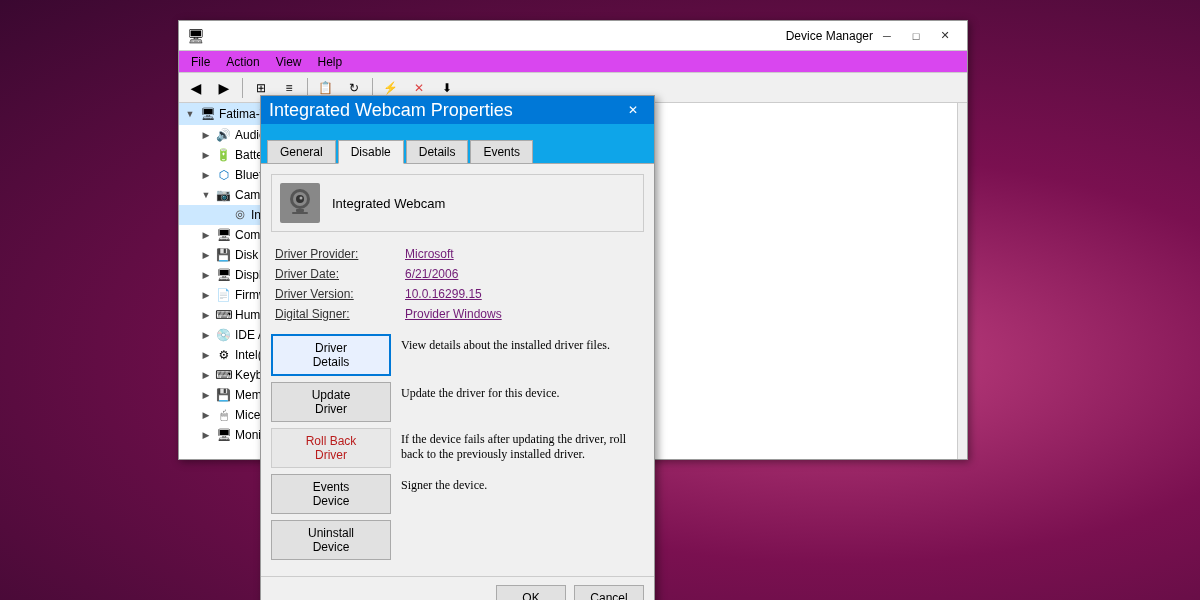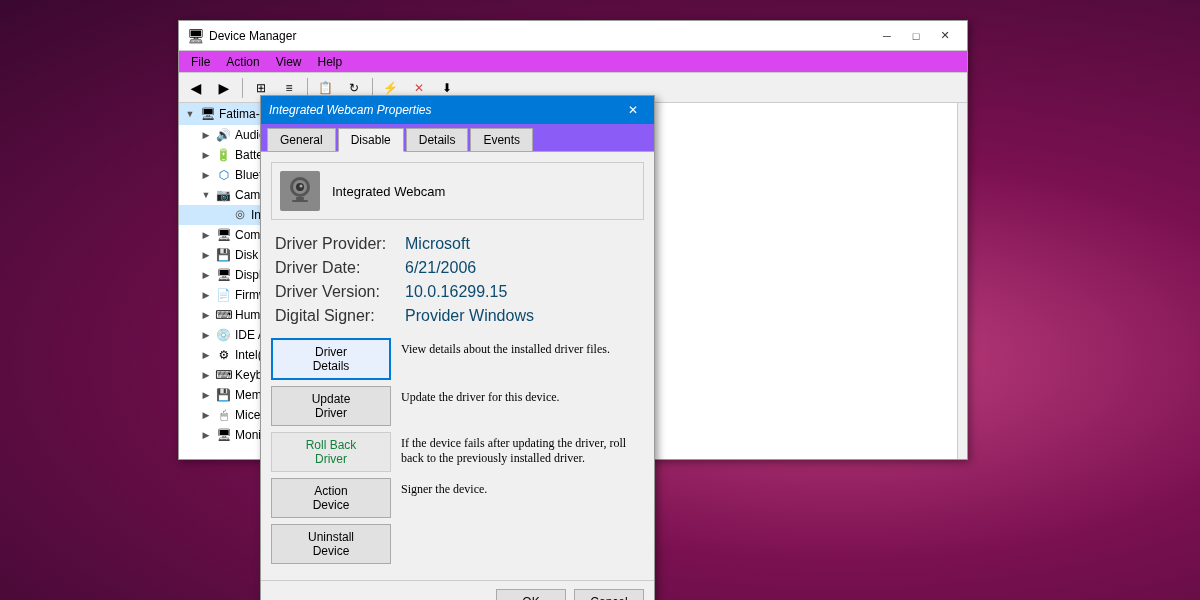--- a/index.html
+++ b/index.html
@@ -40,20 +40,21 @@
       width: 16px;
       height: 16px;
       margin-right: 6px;
       background: #0078d7;
       display: inline-block;
     }
     .titlebar-text {
       flex: 1;
       font-size: 12px;
       color: #000;
+      text-align: right;
     }
     .titlebar-btns {
       display: flex;
       gap: 1px;
     }
     .titlebar-btn {
       width: 28px;
       height: 22px;
       background: transparent;
       border: none;
@@ -182,42 +183,41 @@
     .dialog-titlebar {
       background: #0078d7;
       height: 28px;
       display: flex;
       align-items: center;
       padding: 0 8px;
       color: #fff;
     }
     .dialog-title {
       flex: 1;
-      font-size: 12px;
+      font-size: 18px;
       font-weight: normal;
-      font-style: italic;
     }
     .dialog-close-btn {
       width: 26px;
       height: 22px;
       background: transparent;
       border: none;
       color: #fff;
       cursor: pointer;
       font-size: 12px;
       display: flex;
       align-items: center;
       justify-content: center;
     }
     
     .dialog-tabs {
       display: flex;
-      background: #8b5cf6;
+      background: #0ea5e9;
       border-bottom: 1px solid #aaa;
-      padding: 4px 6px 0 6px;
+      padding: 16px 6px 0 6px;
     }
     .tab {
       padding: 4px 12px;
       border: 1px solid #aaa;
       border-bottom: none;
       background: #e0e0e0;
       cursor: pointer;
       font-size: 12px;
       margin-right: 2px;
     }
@@ -259,29 +259,30 @@
       font-weight: normal;
     }
     
     .info-table {
       width: 100%;
       border-collapse: collapse;
       margin-bottom: 10px;
     }
     .info-table td {
       padding: 3px 4px;
-      font-size: 16px;
+      font-size: 12px;
       vertical-align: top;
+      text-decoration: underline;
     }
     .info-label {
       color: #333;
       width: 130px;
     }
     .info-value {
-      color: #0c4a6e;
+      color: #701a75;
     }
     
     .dialog-btn-row {
       display: flex;
       align-items: flex-start;
       margin-bottom: 6px;
       gap: 0;
     }
     .dialog-btn {
       width: 120px;
@@ -292,21 +293,21 @@
       font-size: 12px;
       text-align: center;
       flex-shrink: 0;
       margin-right: 10px;
     }
     .dialog-btn.active-btn {
       border: 2px solid #0078d7;
       background: #e8f0fe;
     }
     .dialog-btn:disabled, .dialog-btn.disabled {
-      color: #15803d;
+      color: #b91c1c;
       background: #e8e8e8;
       border-color: #ccc;
       cursor: default;
     }
     .btn-desc {
       font-size: 12px;
       color: #000;
       flex: 1;
       padding-top: 4px;
       font-family: Liberation Serif, serif;
@@ -528,21 +529,21 @@
       </div>
       <div class="dialog-btn-row">
         <button class="dialog-btn">Update Driver</button>
         <span class="btn-desc">Update the driver for this device.</span>
       </div>
       <div class="dialog-btn-row">
         <button class="dialog-btn disabled" disabled="">Roll Back Driver</button>
         <span class="btn-desc">If the device fails after updating the driver, roll back to the previously installed driver.</span>
       </div>
       <div class="dialog-btn-row">
-        <button class="dialog-btn">Action Device</button>
+        <button class="dialog-btn">Events Device</button>
         <span class="btn-desc">Signer the device.</span>
       </div>
       <div class="dialog-btn-row">
         <button class="dialog-btn">Uninstall Device</button>
       </div>
     </div>
 
     <div class="dialog-footer">
       <button class="footer-btn">OK</button>
       <button class="footer-btn">Cancel</button>

